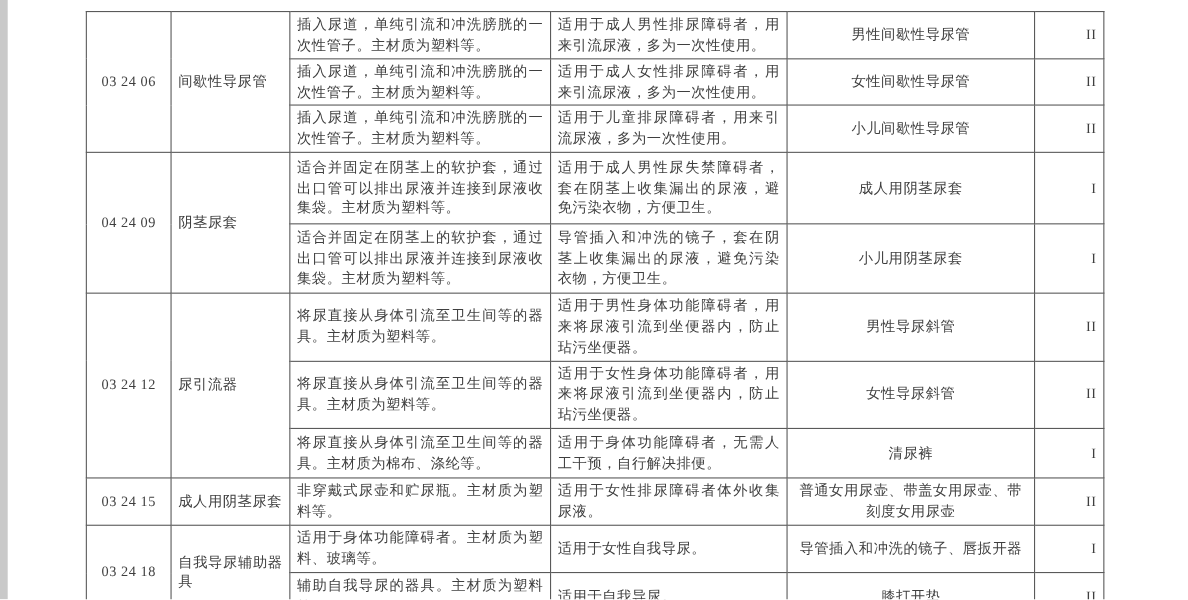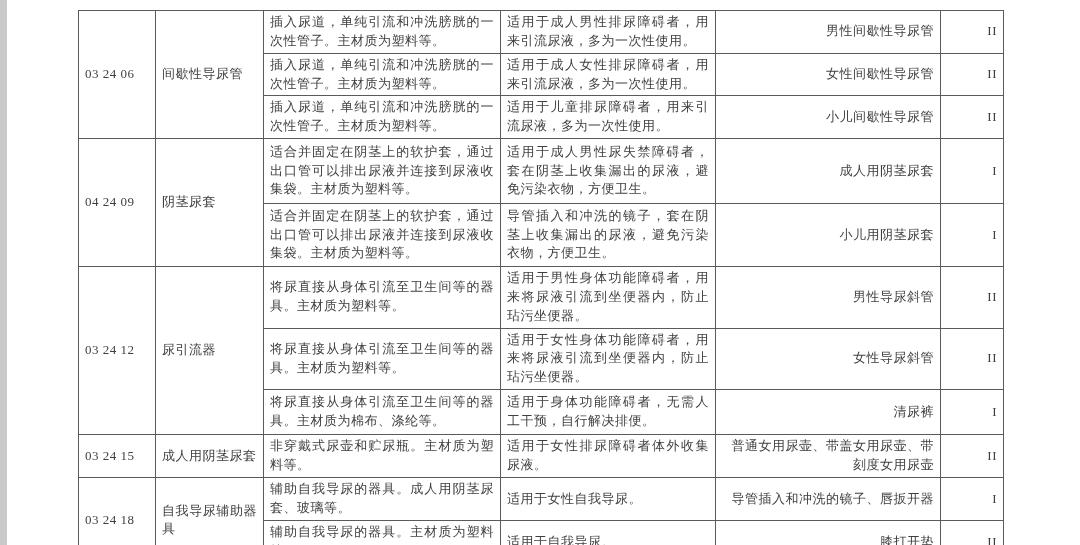--- a/index.html
+++ b/index.html
@@ -35,37 +35,38 @@
     line-height: 1.45;
   }
   table.catalog td {
     border: 1px solid #5a5a5a;
     padding: 2px 6px;
     vertical-align: middle;
     letter-spacing: 0.5px;
     overflow: hidden;
   }
   td.col-code {
+    text-align: center;
     white-space: nowrap;
     letter-spacing: 1px;
   }
   td.col-name {
     text-align: justify;
     text-align-last: left;
     text-justify: inter-character;
     padding: 2px 8px;
     margin-left: 32px;
   }
   td.col-desc, td.col-scope {
     text-align: justify;
     text-align-last: left;
     text-justify: inter-ideograph;
   }
   td.col-products {
-    text-align: right;
+    text-align: center;
   }
   td.col-class {
     text-align: right;
     letter-spacing: 0;
   }
   tr.r1  { height: 40px; }
   tr.r2  { height: 39px; }
   tr.r3  { height: 38px; }
   tr.r4  { height: 65px; }
   tr.r5  { height: 63px; }
@@ -155,21 +156,21 @@
         <td class="col-name">成人用阴茎尿套</td>
         <td class="col-desc">非穿戴式尿壶和贮尿瓶。主材质为塑料等。</td>
         <td class="col-scope">适用于女性排尿障碍者体外收集尿液。</td>
         <td class="col-products">普通女用尿壶、带盖女用尿壶、带刻度女用尿壶</td>
         <td class="col-class">II</td>
       </tr>
 
       <tr class="r10">
         <td class="col-code" rowspan="2">03 24 18</td>
         <td class="col-name" rowspan="2">自我导尿辅助器具</td>
-        <td class="col-desc">辅助自我导尿的器具。成人用阴茎尿套、玻璃等。</td>
+        <td class="col-desc">适用于身体功能障碍者。主材质为塑料、玻璃等。</td>
         <td class="col-scope">适用于女性自我导尿。</td>
         <td class="col-products">导管插入和冲洗的镜子、唇扳开器</td>
         <td class="col-class">I</td>
       </tr>
       <tr class="r11">
         <td class="col-desc">辅助自我导尿的器具。主材质为塑料等。</td>
         <td class="col-scope">适用于自我导尿。</td>
         <td class="col-products">膝打开垫</td>
         <td class="col-class">II</td>
       </tr>

